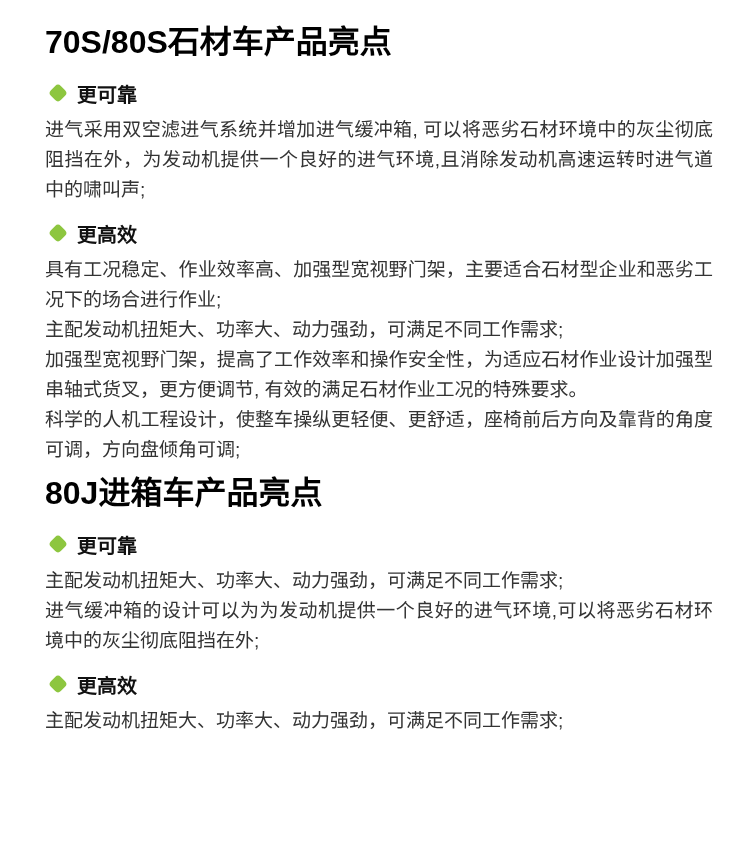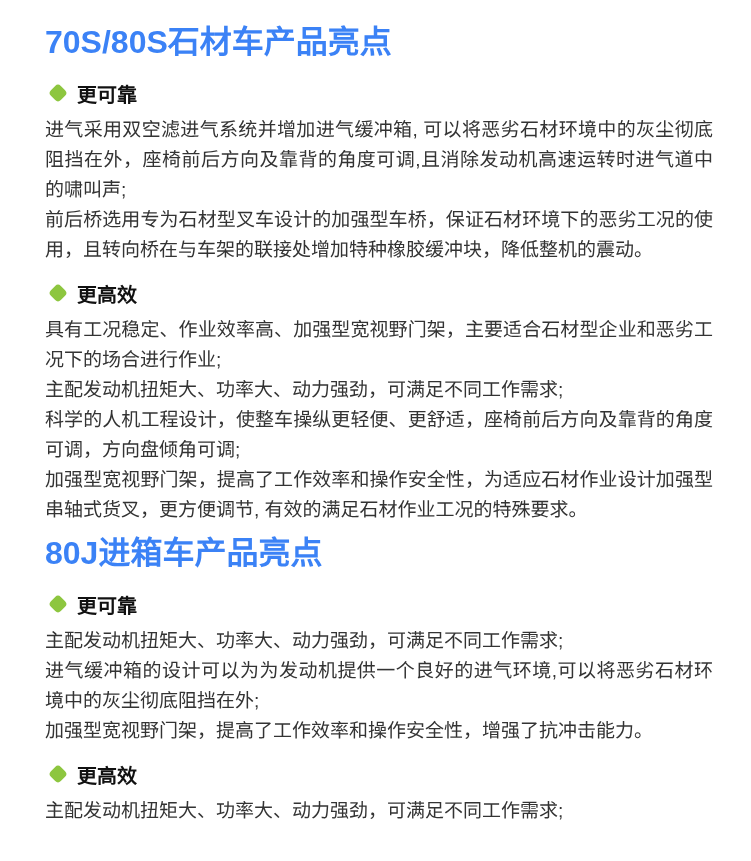--- a/index.html
+++ b/index.html
@@ -16,21 +16,21 @@
   .page {
     box-sizing: border-box;
     width: 751px;
     padding: 24px 38px 0 45px;
   }
   .section-title {
     margin: 0 0 18px 0;
     font-size: 32px;
     line-height: 1.15;
     font-weight: 700;
-    color: #3b82f6;
+    color: #000000;
   }
   .section + .section .section-title {
   }
   .group {
     margin: 0 0 10px 0;
   }
   .group-heading {
     display: flex;
     align-items: center;
     gap: 12px;
@@ -64,47 +64,45 @@
 <div class="page">
 
   <section class="section">
     <h1 class="section-title">70S/80S石材车产品亮点</h1>
 
     <div class="group">
       <div class="group-heading">
         <span class="bullet" style="background: rgb(141, 198, 63);"></span>
         <span class="heading-text">更可靠</span>
       </div>
-      <p>进气采用双空滤进气系统并增加进气缓冲箱, 可以将恶劣石材环境中的灰尘彻底阻挡在外，座椅前后方向及靠背的角度可调,且消除发动机高速运转时进气道中的啸叫声;</p>
-      <p>前后桥选用专为石材型叉车设计的加强型车桥，保证石材环境下的恶劣工况的使用，且转向桥在与车架的联接处增加特种橡胶缓冲块，降低整机的震动。</p>
+      <p>进气采用双空滤进气系统并增加进气缓冲箱, 可以将恶劣石材环境中的灰尘彻底阻挡在外，为发动机提供一个良好的进气环境,且消除发动机高速运转时进气道中的啸叫声;</p>
     </div>
 
     <div class="group">
       <div class="group-heading">
         <span class="bullet" style="background: rgb(141, 198, 63);"></span>
         <span class="heading-text">更高效</span>
       </div>
       <p>具有工况稳定、作业效率高、加强型宽视野门架，主要适合石材型企业和恶劣工况下的场合进行作业;</p>
       <p>主配发动机扭矩大、功率大、动力强劲，可满足不同工作需求;</p>
+      <p>加强型宽视野门架，提高了工作效率和操作安全性，为适应石材作业设计加强型串轴式货叉，更方便调节, 有效的满足石材作业工况的特殊要求。</p>
       <p>科学的人机工程设计，使整车操纵更轻便、更舒适，座椅前后方向及靠背的角度可调，方向盘倾角可调;</p>
-      <p>加强型宽视野门架，提高了工作效率和操作安全性，为适应石材作业设计加强型串轴式货叉，更方便调节, 有效的满足石材作业工况的特殊要求。</p>
     </div>
   </section>
 
   <section class="section">
     <h1 class="section-title">80J进箱车产品亮点</h1>
 
     <div class="group">
       <div class="group-heading">
         <span class="bullet" style="background: rgb(141, 198, 63);"></span>
         <span class="heading-text">更可靠</span>
       </div>
       <p>主配发动机扭矩大、功率大、动力强劲，可满足不同工作需求;</p>
       <p>进气缓冲箱的设计可以为为发动机提供一个良好的进气环境,可以将恶劣石材环境中的灰尘彻底阻挡在外;</p>
-      <p>加强型宽视野门架，提高了工作效率和操作安全性，增强了抗冲击能力。</p>
     </div>
 
     <div class="group">
       <div class="group-heading">
         <span class="bullet" style="background: rgb(141, 198, 63);"></span>
         <span class="heading-text">更高效</span>
       </div>
       <p>主配发动机扭矩大、功率大、动力强劲，可满足不同工作需求;</p>
 
     </div>

